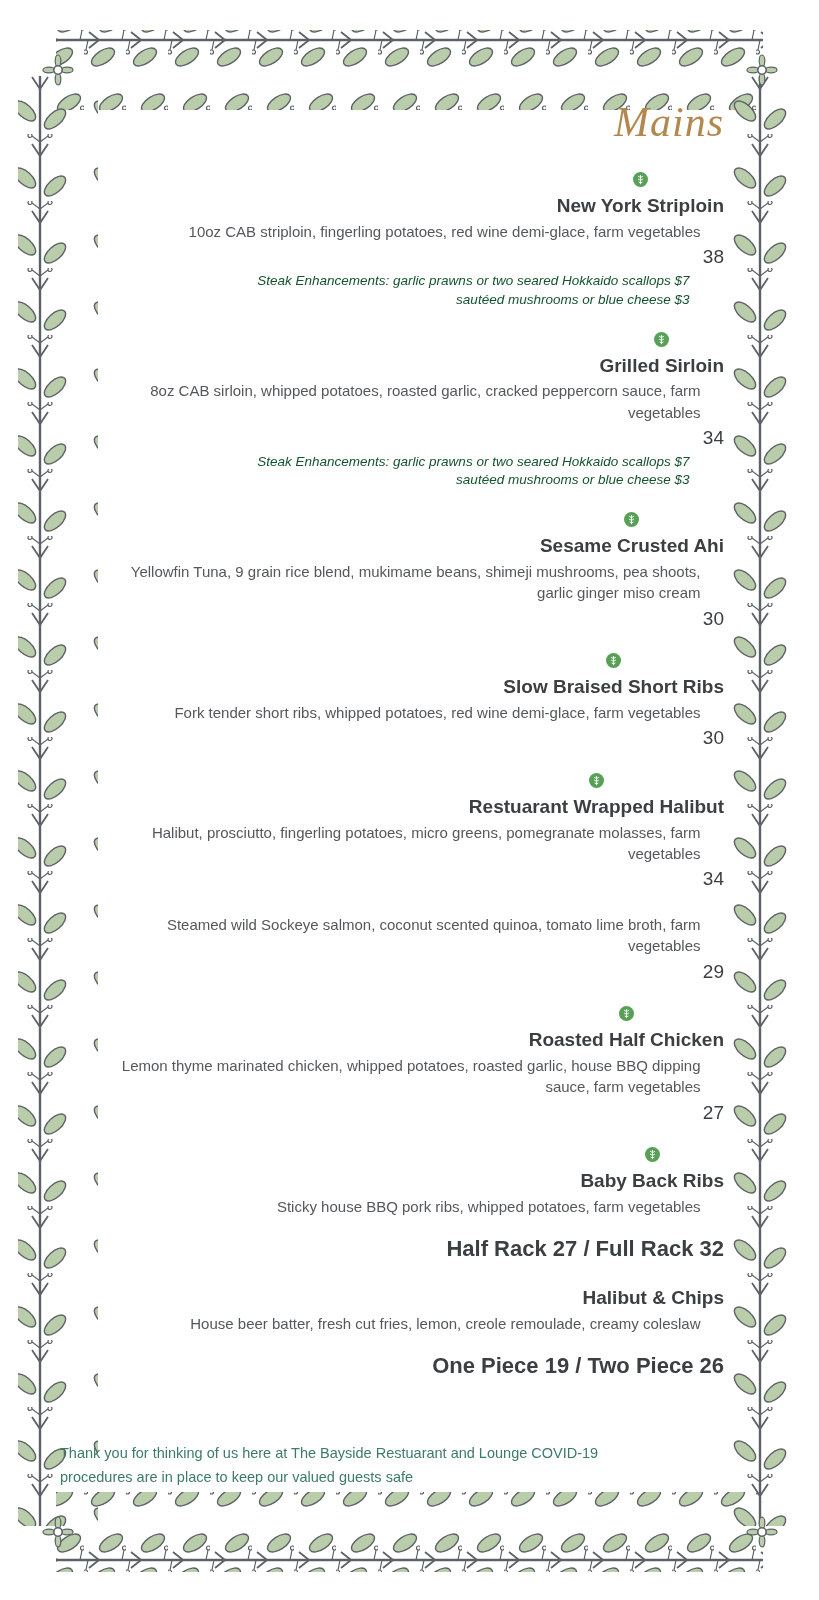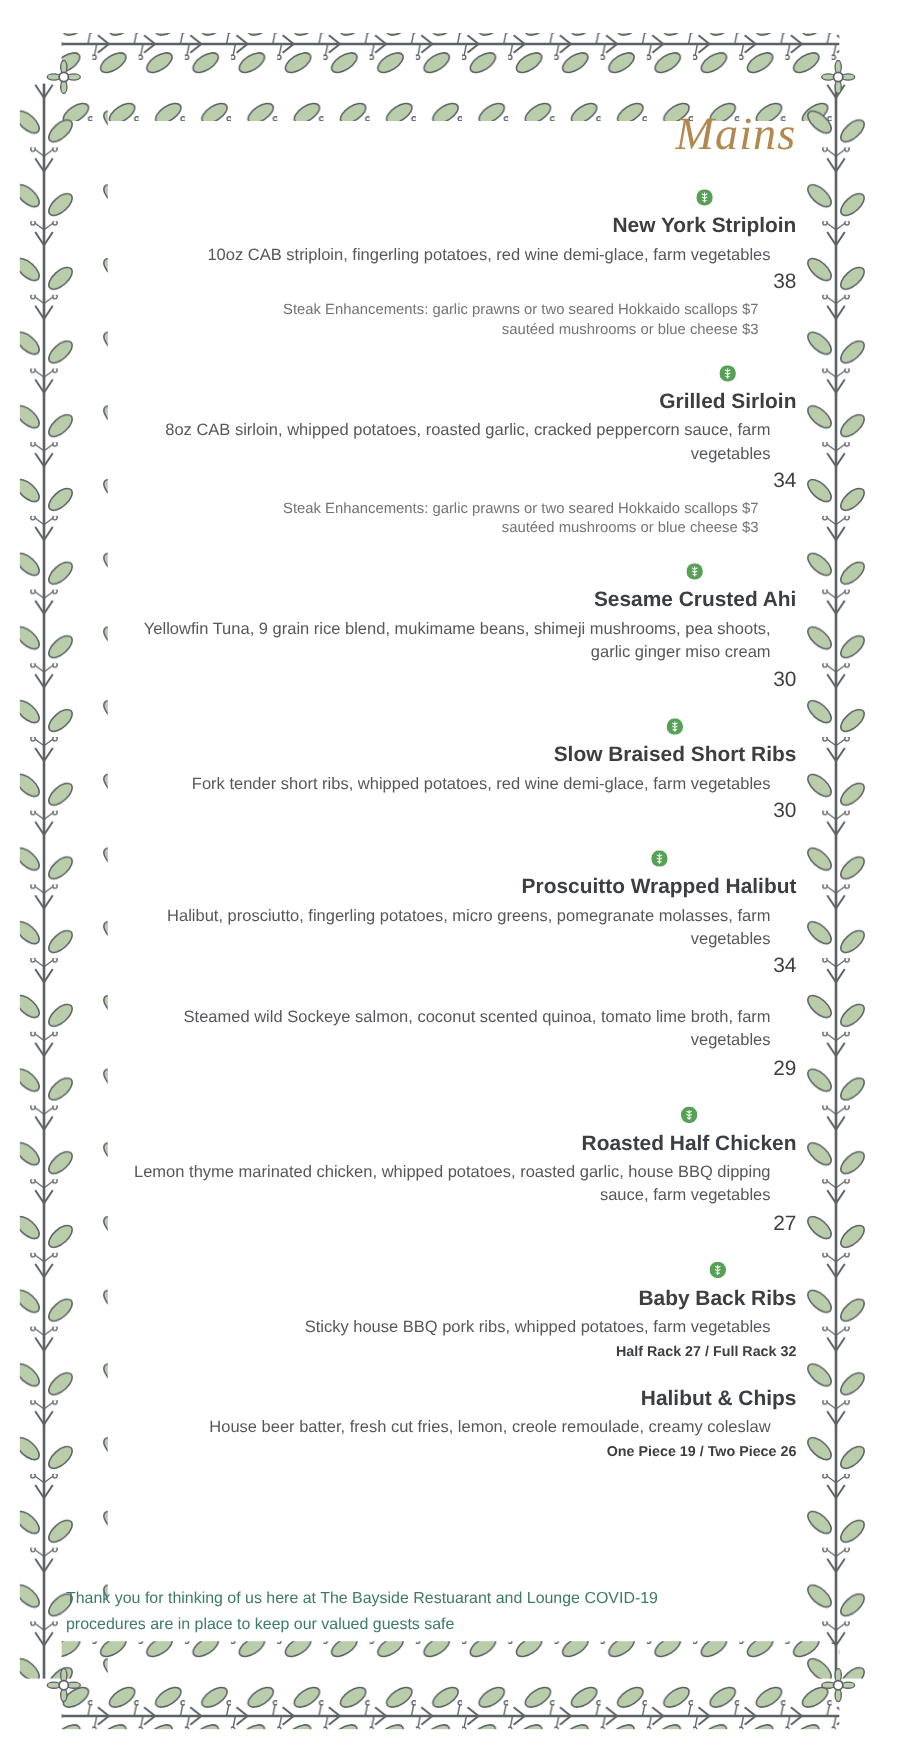--- a/index.html
+++ b/index.html
@@ -18,23 +18,23 @@
   .menu-item{margin-bottom:22px;}
   .item-name{
     font-size:19px;font-weight:700;color:#3b3f42;line-height:1.25;
     display:inline-flex;align-items:center;gap:7px;flex-direction:column;
   }
   .badge{display:inline-flex;align-items:center;}
   .item-desc{
     font-size:15px;color:#54585c;line-height:1.42;max-width:582px;margin:3px auto 0;
   }
   .item-price{font-size:19px;color:#3b3f42;margin-top:3px;line-height:1.3;}
-  .price-text{font-size:13px;font-weight:700;color:#3b3f42;margin-top:4px;line-height:1.3;}
+  .price-text{font-size:22px;font-weight:700;color:#3b3f42;margin-top:18px;line-height:1.3;}
   .item-note{
-    font-size:13.5px;color:#737373;line-height:1.4;margin:0 auto;max-width:560px;
+    font-size:13.5px;font-style:italic;color:#14532d;line-height:1.4;margin:0 auto;max-width:560px;
   }
   .item-note.first{margin-top:2px;}
   .footer-note{
     position:absolute;left:60px;right:60px;bottom:110px;text-align:left;
     color:#3d7a69;font-size:14.5px;line-height:1.65;
   }
 </style>
 </head>
 <body>
 
@@ -144,21 +144,21 @@
   </div>
 
   <div class="menu-item">
     <div class="item-name">
       <span class="badge">
         <svg width="15" height="15" viewBox="0 0 16 16">
             <circle cx="8" cy="8" r="8" fill="#56a156"></circle>
             <path d="M8 3.2 V13 M8 6 L5.4 4.4 M8 6 L10.6 4.4 M8 9 L5.4 7.4 M8 9 L10.6 7.4 M8 11.8 L6 10.6 M8 11.8 L10 10.6" stroke="#ffffff" stroke-width="1" fill="none"></path>
           </svg>
       </span>
-      <span>Proscuitto Wrapped Halibut</span>
+      <span>Restuarant Wrapped Halibut</span>
     </div>
     <div class="item-desc">Halibut, prosciutto, fingerling potatoes, micro greens, pomegranate molasses, farm vegetables</div>
     <div class="item-price">34</div>
   </div>
 
   <div class="menu-item">
     <div class="item-desc">Steamed wild Sockeye salmon, coconut scented quinoa, tomato lime broth, farm vegetables</div>
     <div class="item-price">29</div>
   </div>
 

